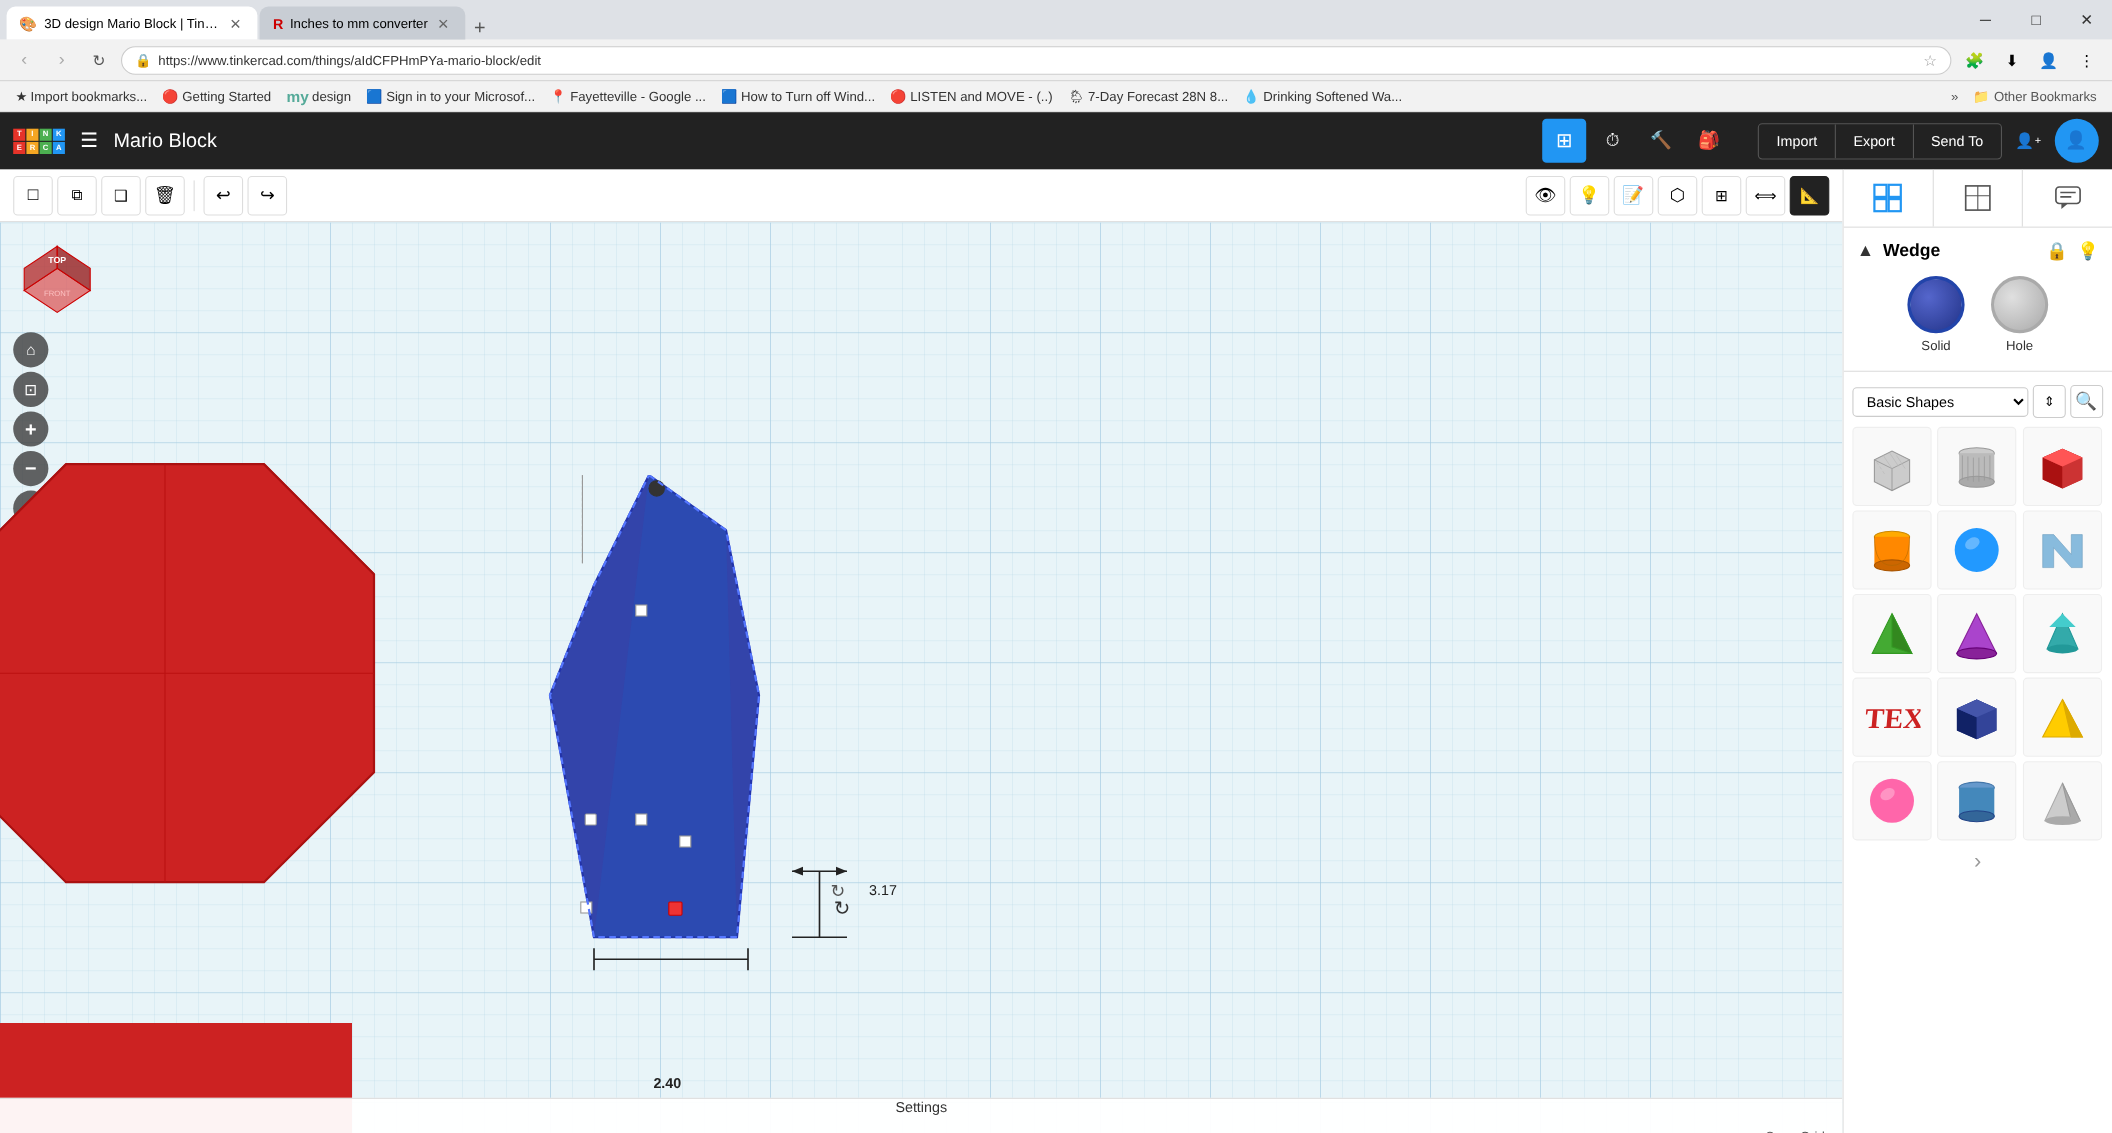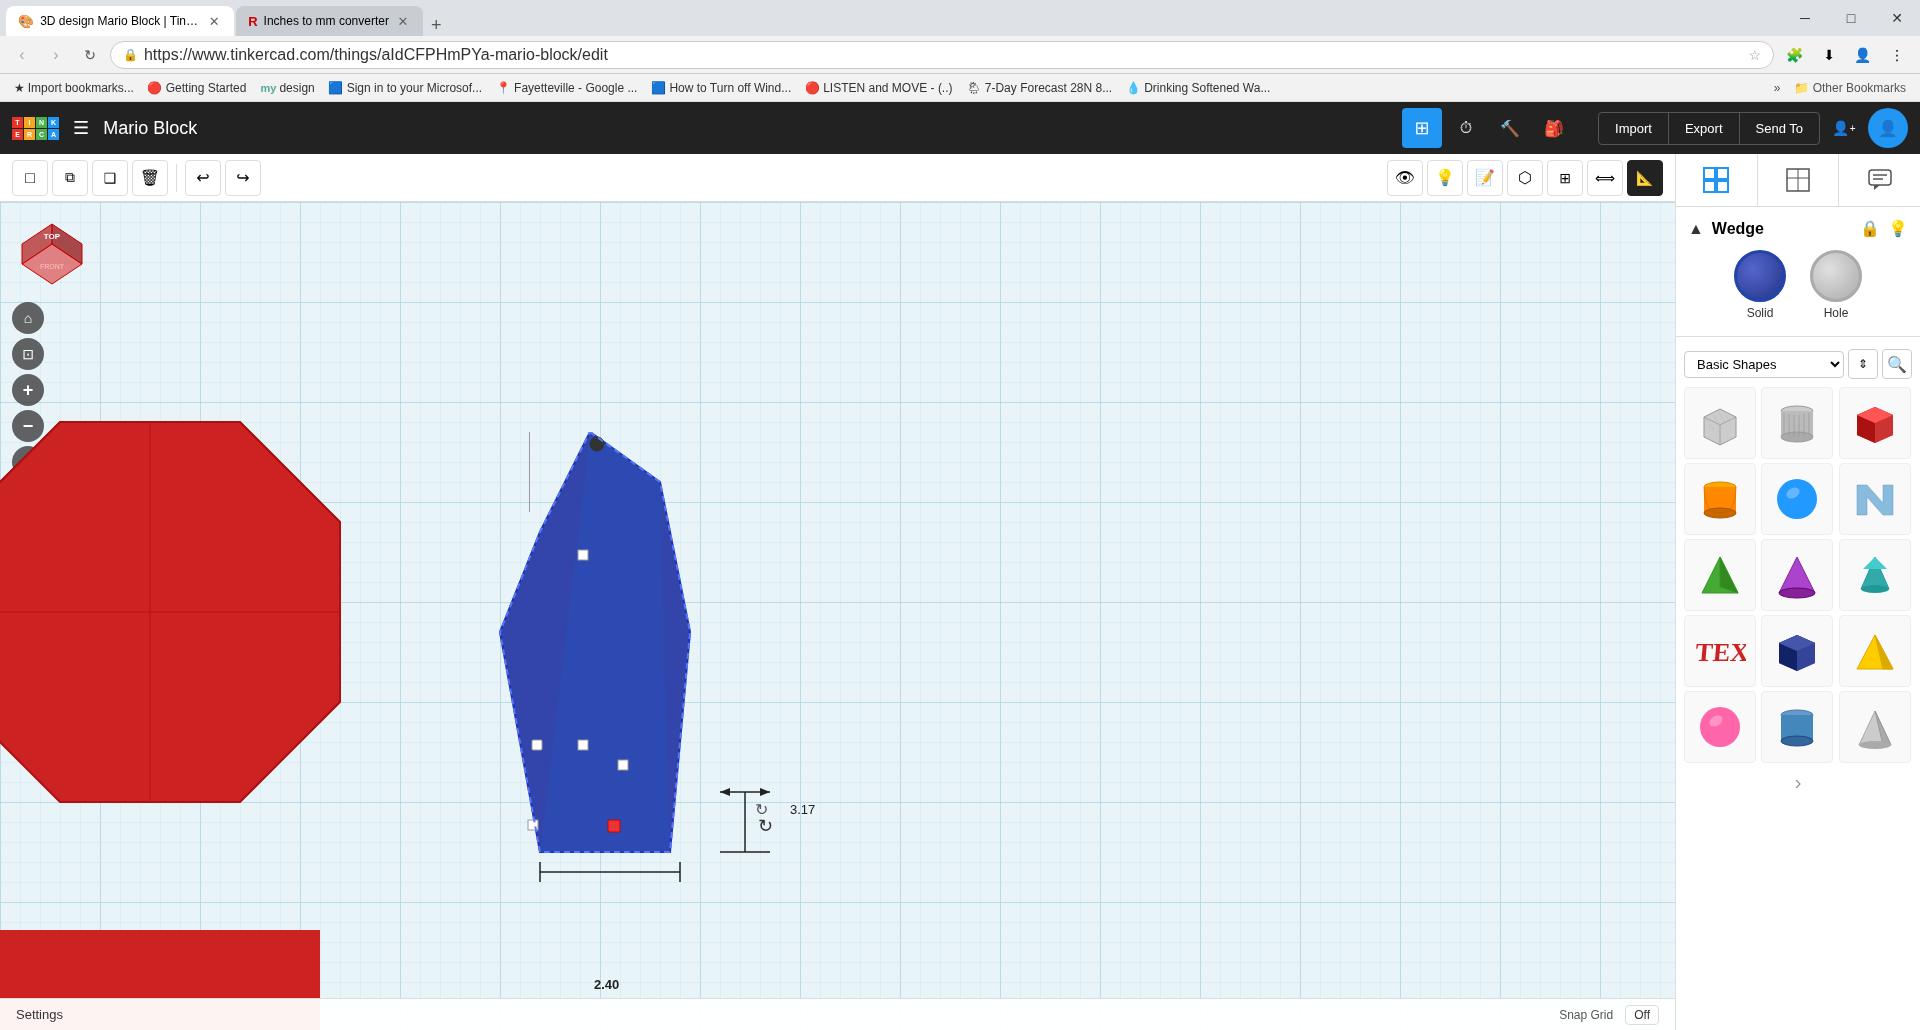--- a/index.html
+++ b/index.html
@@ -35,42 +35,42 @@
       <button style="background:none;border:none;width:46px;height:36px;cursor:pointer;font-size:14px;color:#333;">✕</button>
     </div>
   </div>
 
   <div style="display:flex;align-items:center;background:#f2f2f2;padding:4px 8px;gap:6px;height:38px;border-bottom:1px solid #ccc;">
     <button style="background:none;border:none;cursor:pointer;font-size:16px;color:#aaa;width:28px;height:28px;display:flex;align-items:center;justify-content:center;border-radius:50%;">‹</button>
     <button style="background:none;border:none;cursor:pointer;font-size:16px;color:#aaa;width:28px;height:28px;display:flex;align-items:center;justify-content:center;border-radius:50%;">›</button>
     <button style="background:none;border:none;cursor:pointer;font-size:14px;color:#555;width:28px;height:28px;display:flex;align-items:center;justify-content:center;border-radius:50%;">↻</button>
     <div style="flex:1;display:flex;align-items:center;background:white;border:1px solid #ccc;border-radius:20px;padding:4px 12px;gap:6px;font-size:12px;">
       <span style="color:#555;font-size:12px;">🔒</span>
-      <span style="flex:1;color:#333;font-size:16px;">https://www.tinkercad.com/things/aIdCFPHmPYa-mario-block/edit</span>
+      <span style="flex:1;color:#333;font-size:12px;">https://www.tinkercad.com/things/aIdCFPHmPYa-mario-block/edit</span>
       <span style="color:#999;font-size:14px;cursor:pointer;">☆</span>
     </div>
     <div style="display:flex;align-items:center;gap:4px;">
       <button style="background:none;border:none;cursor:pointer;font-size:14px;width:30px;height:30px;">🧩</button>
       <button style="background:none;border:none;cursor:pointer;font-size:14px;width:30px;height:30px;">⬇</button>
       <button style="background:none;border:none;cursor:pointer;font-size:14px;width:30px;height:30px;">👤</button>
       <button style="background:none;border:none;cursor:pointer;font-size:14px;width:30px;height:30px;">⋮</button>
     </div>
   </div>
 
   <div style="display:flex;align-items:center;background:#f2f2f2;padding:2px 8px;gap:2px;height:28px;border-bottom:1px solid #ddd;font-size:12px;overflow:hidden;">
     <div style="display:flex;align-items:center;gap:3px;padding:2px 6px;border-radius:4px;cursor:pointer;white-space:nowrap;color:#333;">
       <span>★</span>
         <span>Import bookmarks...</span>
     </div>
     <div style="display:flex;align-items:center;gap:3px;padding:2px 6px;border-radius:4px;cursor:pointer;white-space:nowrap;color:#333;">
       <span>🔴</span>
         <span>Getting Started</span>
     </div>
     <div style="display:flex;align-items:center;gap:3px;padding:2px 6px;border-radius:4px;cursor:pointer;white-space:nowrap;color:#333;">
-      <span style="font-size:11px;font-weight:bold;color:#5a9;">my</span>
+      <span style="font-size:14px;font-weight:bold;color:#5a9;">my</span>
         <span>design</span>
     </div>
     <div style="display:flex;align-items:center;gap:3px;padding:2px 6px;border-radius:4px;cursor:pointer;white-space:nowrap;color:#333;">
       <span>🟦</span>
         <span>Sign in to your Microsof...</span>
     </div>
     <div style="display:flex;align-items:center;gap:3px;padding:2px 6px;border-radius:4px;cursor:pointer;white-space:nowrap;color:#333;">
       <span>📍</span>
         <span>Fayetteville - Google ...</span>
     </div>
@@ -255,21 +255,21 @@
           <text x="298" y="400" fill="#333" font-size="18">↻</text>
         </svg>
 
         <div style="position:absolute;left:790px;top:600px;font-size:13px;font-weight:normal;color:#222;">3.17</div>
         <div style="position:absolute;left:594px;top:775px;font-size:13px;font-weight:bold;color:#222;">2.40</div>
 
         <div style="position:absolute;left:755px;top:598px;font-size:16px;color:#555;">↻</div>
 
         <div style="position:absolute;left:529px;top:230px;width:1px;height:80px;background:#999;border-left:1px dashed #999;"></div>
 
-        <div style="position:absolute;bottom:0;left:0;right:0;height:32px;background:rgba(255,255,255,0.95);border-top:1px solid #ddd;display:flex;align-items:center;padding:0 16px;gap:12px;font-size:12px;">
+        <div style="position:absolute;bottom:0;left:0;right:0;height:32px;background:rgba(255,255,255,0.95);border-top:1px solid #ddd;display:flex;align-items:center;padding:0 16px;gap:12px;font-size:12px;flex-direction:column;">
           <span style="font-size:13px;font-weight:500;color:#333;">Settings</span>
           <span style="color:#555;margin-left:auto;">Snap Grid</span>
           <span style="color:#333;font-weight:500;cursor:pointer;border:1px solid #ddd;padding:2px 8px;border-radius:4px;background:white;">Off</span>
         </div>
       </div>
     </div>
 
     <div style="width:245px;background:white;border-left:1px solid #ddd;display:flex;flex-direction:column;overflow:hidden;">
 
       <div style="display:flex;border-bottom:1px solid #ddd;">

